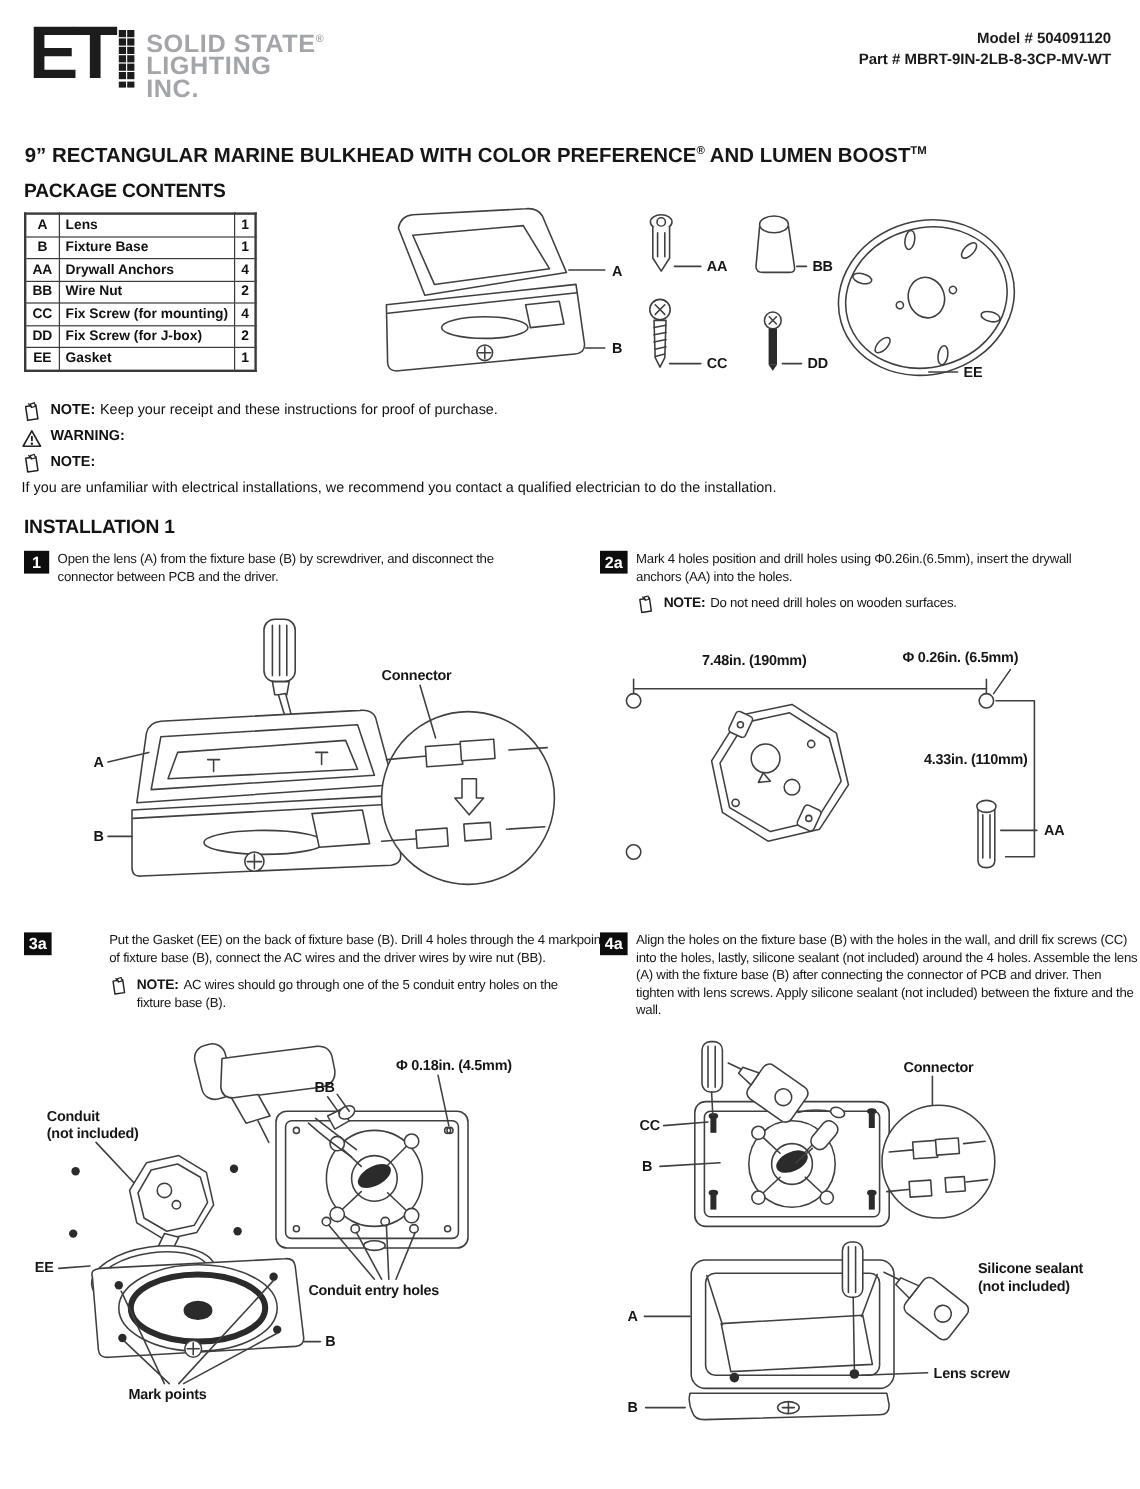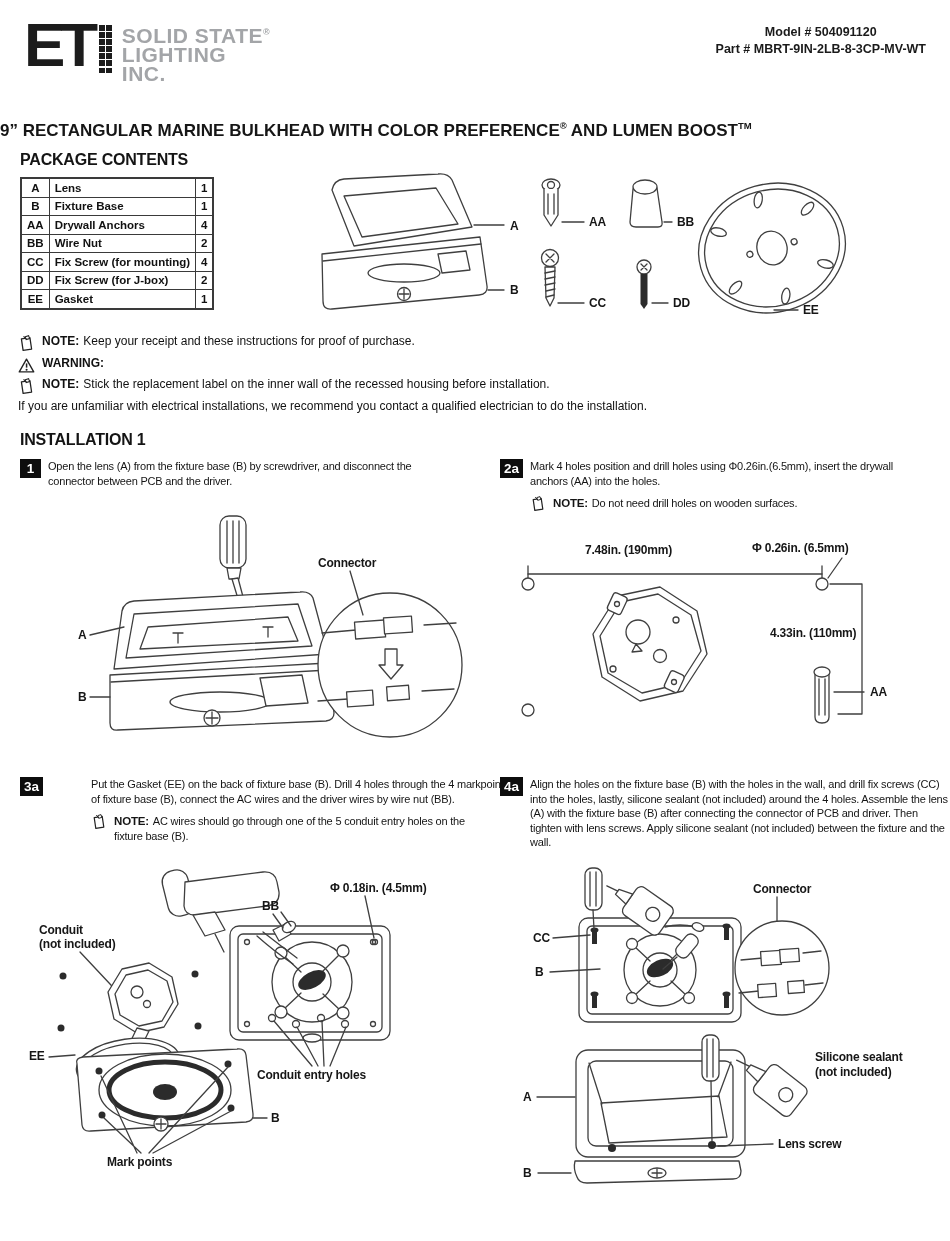--- a/index.html
+++ b/index.html
@@ -6,24 +6,24 @@
   .page{position:relative;width:950px;height:1241px;background:#fff;overflow:hidden;
         font-family:"Liberation Sans",sans-serif;color:#111;}
 
   
   .logo{position:absolute;left:24px;top:20px;display:flex;align-items:flex-start;}
   .logo-et{font-size:62px;font-weight:700;letter-spacing:-5px;line-height:50px;color:#1c1c1c;}
   .logo-dots{display:grid;grid-template-columns:repeat(2,5.5px);grid-auto-rows:5.5px;gap:1.6px;margin:5px 0 0 6px;}
   .logo-dots i{background:#1c1c1c;display:block;}
   .logo-text{margin-left:10px;color:#a3a5a8;font-weight:700;font-size:21px;line-height:19px;letter-spacing:.5px;margin-top:3px;}
   .logo-text sup{font-size:9px;}
-  .model-info{position:absolute;right:24px;top:24px;text-align:center;font-size:12.5px;font-weight:700;line-height:17px;color:#1a1a1a;}
+  .model-info{position:absolute;right:24px;top:24px;text-align:right;font-size:12.5px;font-weight:700;line-height:17px;color:#1a1a1a;}
 
   .title{position:absolute;left:0;top:85px;width:950px;text-align:center;font-size:28px;font-weight:700;letter-spacing:-.5px;color:#161616;}
-  .subtitle{position:absolute;left:0;top:120px;width:793px;text-align:left;font-size:17px;font-weight:700;color:#161616;}
+  .subtitle{position:absolute;left:0;top:120px;width:793px;text-align:center;font-size:17px;font-weight:700;color:#161616;}
   .subtitle sup{font-size:9.5px;}
 
   .h2{position:absolute;font-size:16px;font-weight:700;letter-spacing:-.2px;color:#141414;}
 
   
   table.pkg{position:absolute;left:20px;top:177px;border-collapse:collapse;border:2px solid #3a3a3a;}
   table.pkg th,table.pkg td{border:1px solid #3a3a3a;font-size:11.5px;padding:1px 5px;height:15.5px;}
   table.pkg th{background:#d9d9d9;text-align:left;font-weight:700;}
   table.pkg th.c,table.pkg td.c{text-align:center;}
   table.pkg td{font-weight:700;}
@@ -213,21 +213,20 @@
         </svg>
       <b>WARNING:</b>
     </div>
     <div class="note-line">
       <svg class="nicon" width="17" height="17" viewBox="0 0 20 20">
           <path d="M4,4.5 L14,3 L16,16.5 L6,18 Z" fill="#fff" stroke="#222" stroke-width="1.5" stroke-linejoin="round"></path>
           <path d="M8.5,2 L12.5,0.8 L13.6,4.2 L9.6,5.4 Z" fill="#fff" stroke="#222" stroke-width="1.2"></path>
           <path d="M6.5,1.5 L10,5" stroke="#222" stroke-width="1.2"></path>
         </svg>
       <b>NOTE:</b>
-      <span>Stick the replacement label on the inner wall of the recessed housing before installation.</span>
     </div>
     <div class="note-footer">If you are unfamiliar with electrical installations, we recommend you contact a qualified electrician to do the installation.</div>
   </div>
 
   <div class="h2" style="left:20px;top:431px;">INSTALLATION 1</div>
 
   <div class="step" style="left:20px;top:459px;width:450px;">
     <div class="badge">1</div>
     <div class="stext" style="width:400px;">Open the lens (A) from the fixture base (B) by screwdriver, and disconnect the connector between PCB and the driver.</div>
   </div>

